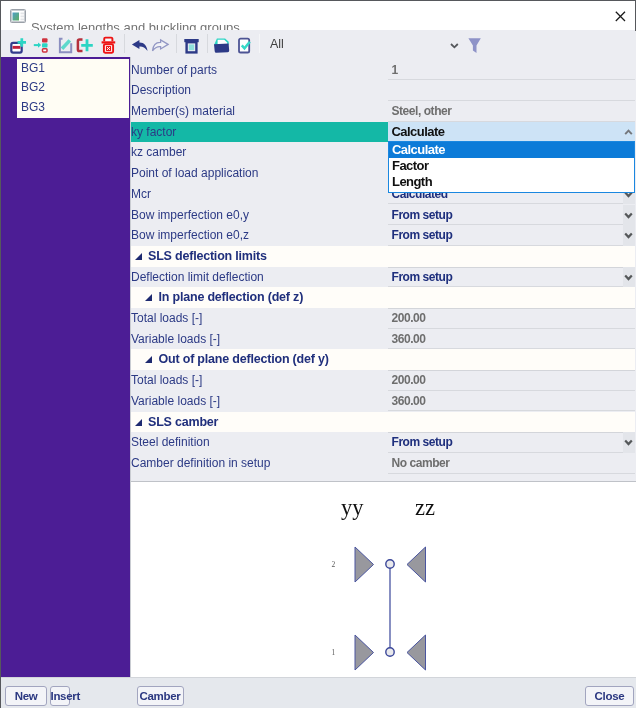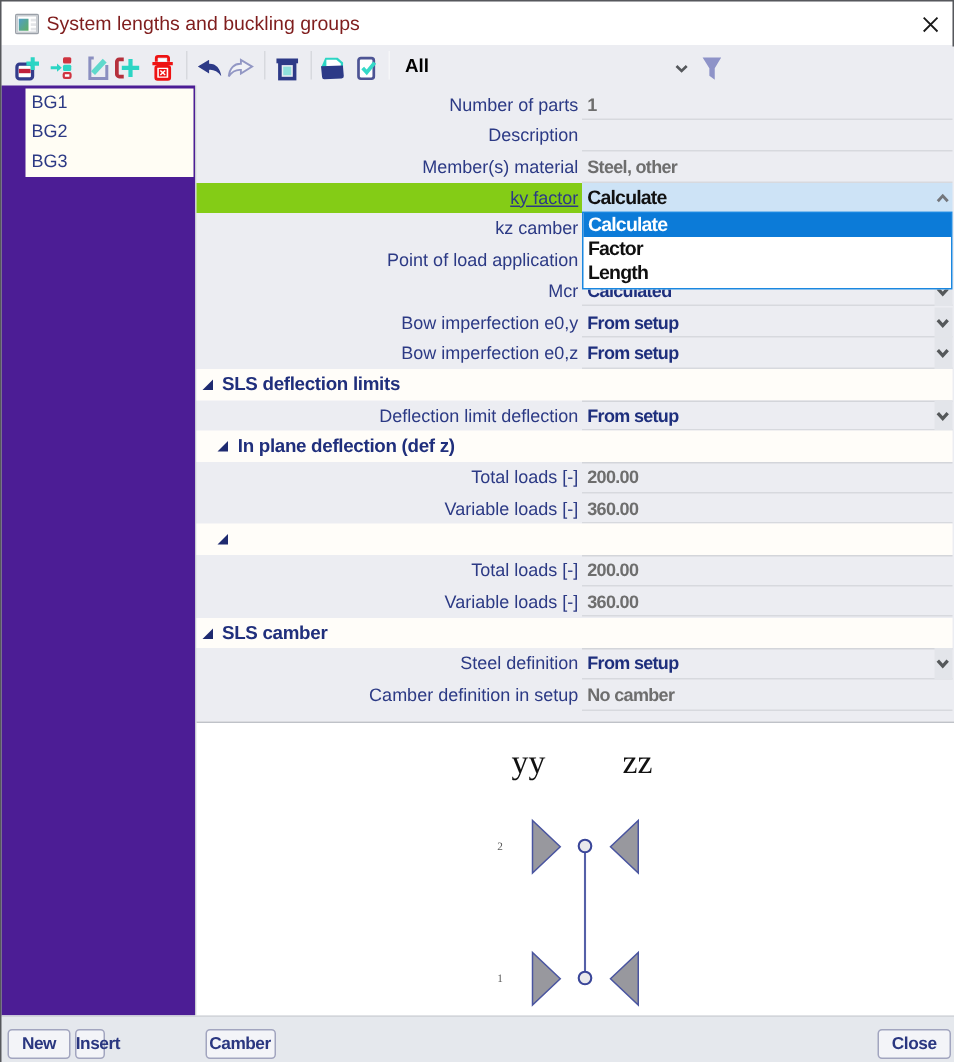--- a/index.html
+++ b/index.html
@@ -8,52 +8,52 @@
   .abs { position:absolute; }
 
   
   #frame { position:absolute; left:0; top:0; width:636px; height:708px; pointer-events:none; }
   #frame .t { position:absolute; left:0; top:0; width:636px; height:1px; background:#56585c; }
   #frame .l { position:absolute; left:0; top:0; width:1px; height:708px; background:#56585c; }
   #frame .r { position:absolute; right:0; top:0; width:1px; height:31px; background:#56585c; }
 
   
   #titlebar { position:absolute; left:1px; top:1px; width:634px; height:29px; background:#ffffff; }
-  #title-text { position:absolute; left:30px; top:7px; font-size:13px; color:#7f1d1d; }
+  #title-text { position:absolute; left:30px; top:19px; font-size:13px; color:#737373; }
 
   
   #toolbar { position:absolute; left:1px; top:30px; width:634px; height:27px; background:#ecedf2; }
   .tsep { position:absolute; top:4px; width:1px; height:19px; background:#d7d9de; }
-  #all-label { position:absolute; left:269px; top:7px; font-weight:bold; color:#000000; font-size:12.5px; }
+  #all-label { position:absolute; left:269px; top:7px; font-weight:normal; color:#404040; font-size:12.5px; }
 
   
   #leftpanel { position:absolute; left:1px; top:57px; width:129px; height:620px; background:#4c1d95; }
   #bglist { position:absolute; left:16px; top:2px; width:112px; height:59px; background:#fffdf4; }
   .bgitem { height:19.3px; line-height:19.3px; padding-left:4px; color:#2c3a85; font-size:12px; }
   #vsep { position:absolute; left:130px; top:57px; width:1px; height:620px; background:#c9ccd2; }
 
   
   #grid { position:absolute; left:131px; top:57px; width:504px; height:424px; background:#ecedf2; }
   .row { position:absolute; left:0; width:504px; height:20.7px; }
   .lab { position:absolute; left:0; top:0; width:257px; height:20.7px; line-height:20.7px;
-         text-align:right; padding-right:2.5px; color:#2c3a85; font-size:12px; white-space:nowrap; }
+         padding-right:2.5px; color:#2c3a85; font-size:12px; white-space:nowrap; }
   .val { position:absolute; left:257px; top:0; width:247px; height:20.7px; line-height:20.7px;
          padding-left:3.5px; font-weight:bold; font-size:12px; letter-spacing:-0.45px; border-bottom:1px solid #d7d9de; white-space:nowrap; }
   .vgray { color:#6e6e6e; }
   .vnavy { color:#1e2f7d; }
   .tint  { }
   .hdr { position:absolute; left:0; width:504px; height:20.7px; line-height:20.7px; background:#fffdf9;
          color:#202f7c; font-weight:bold; font-size:12.5px; letter-spacing:-0.2px; }
   .hdr .tri { position:absolute; top:6px; width:9px; height:9px; }
   .hdr::after { content:""; position:absolute; left:257px; bottom:-1px; width:247px; height:1px; background:#d3d5da; }
   .chev { position:absolute; top:7px; left:236px; z-index:2; }
   .cb::before { content:""; position:absolute; left:234.5px; top:0; width:12.5px; height:20.7px; background:#e3e5ea; }
 
   
-  #kyrow-lab { background:#84cc16;text-decoration:underline; }
+  #kyrow-lab { background:#14b8a6; }
   #kyrow-val { background:#cde3f6; color:#111111; border-bottom:none; font-size:13px; letter-spacing:-0.55px; }
 
   
   #popup { position:absolute; left:388px; top:141px; width:247px; height:51.5px; background:#ffffff;
            border:1.5px solid #1a87e0; z-index:10; }
   .pitem { height:16.1px; line-height:16.1px; padding-left:3px; font-weight:bold; font-size:13px; letter-spacing:-0.55px; color:#101010; }
   .psel  { background:#0c7bd8; color:#ffffff; }
 
   
   #preview { position:absolute; left:131px; top:481px; width:505px; height:196px; background:#ffffff; border-top:1px solid #bfc2c8; }
@@ -225,21 +225,21 @@
     <div class="row" style="top:251.0px">
       <div class="lab">Total loads [-]</div>
       <div class="val vgray">200.00</div>
     </div>
     <div class="row" style="top:271.7px">
       <div class="lab">Variable loads [-]</div>
       <div class="val vgray">360.00</div>
     </div>
     <div class="hdr" style="top:292.4px"><svg class="tri" style="left:13px" width="9" height="9" viewBox="0 0 9 9">
         <path d="M8 1 L8 8 L1 8 Z" fill="#1e2a70"></path>
-      </svg></div>
+      </svg><span style="padding-left:27.5px">Out of plane deflection (def y)</span></div>
     <div class="row" style="top:313.1px">
       <div class="lab">Total loads [-]</div>
       <div class="val vgray">200.00</div>
     </div>
     <div class="row" style="top:333.8px">
       <div class="lab">Variable loads [-]</div>
       <div class="val vgray">360.00</div>
     </div>
     <div class="hdr" style="top:354.5px"><svg class="tri" style="left:3px" width="9" height="9" viewBox="0 0 9 9">
         <path d="M8 1 L8 8 L1 8 Z" fill="#1e2a70"></path>

